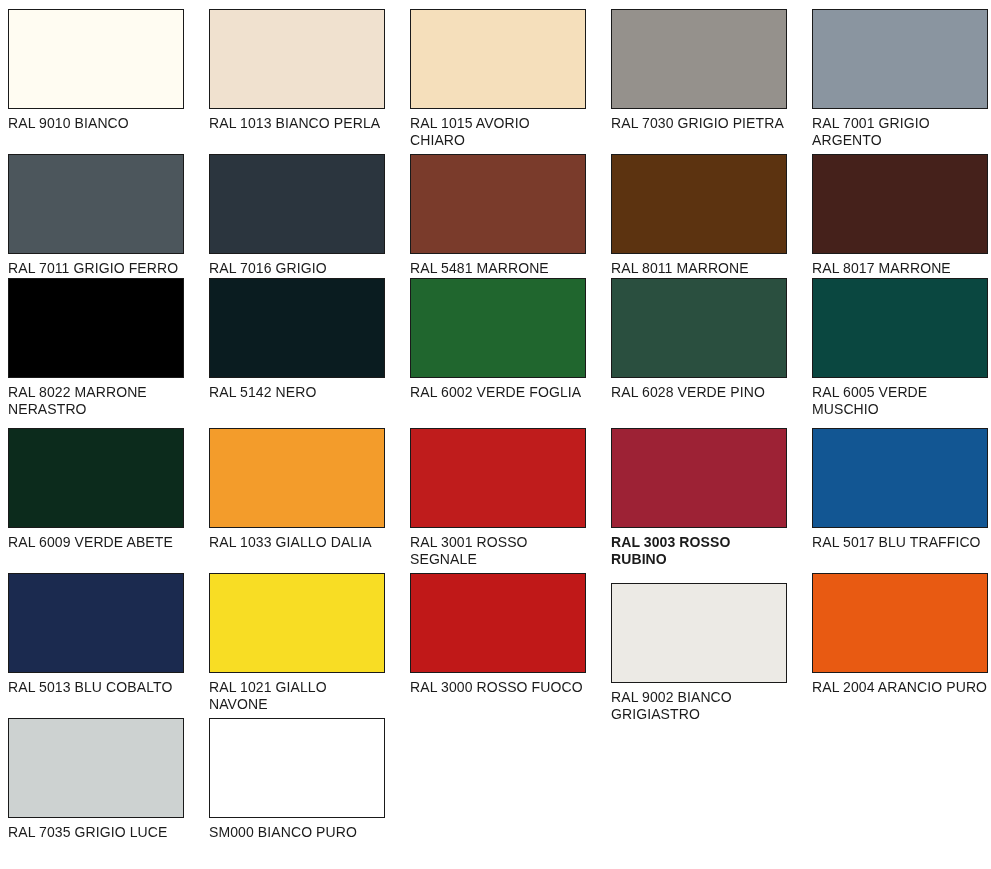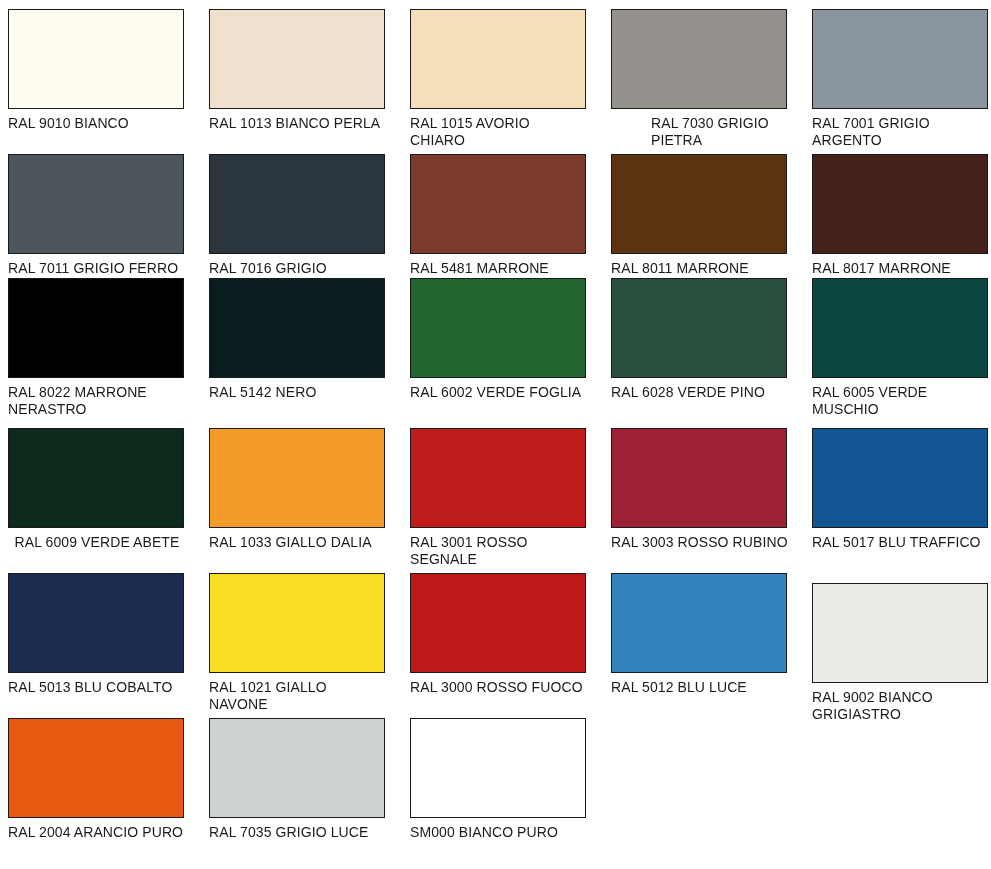--- a/index.html
+++ b/index.html
@@ -75,21 +75,21 @@
     <div class="swatch-cell row-h1">
       <span class="swatch-chip" style="background-color: rgb(240, 225, 207); border-color: rgb(26, 26, 26);"></span>
       <span class="swatch-label" style="color: rgb(27, 27, 27);">RAL 1013 BIANCO PERLA</span>
     </div>
     <div class="swatch-cell row-h1">
       <span class="swatch-chip" style="background-color: rgb(245, 223, 187); border-color: rgb(26, 26, 26);"></span>
       <span class="swatch-label" style="color: rgb(27, 27, 27);">RAL 1015 AVORIO CHIARO</span>
     </div>
     <div class="swatch-cell row-h1">
       <span class="swatch-chip" style="background-color: rgb(149, 145, 140); border-color: rgb(26, 26, 26);"></span>
-      <span class="swatch-label" style="color: rgb(27, 27, 27); margin-left: 40px;">RAL 7030 GRIGIO PIETRA</span>
+      <span class="swatch-label" style="color: rgb(27, 27, 27);">RAL 7030 GRIGIO PIETRA</span>
     </div>
     <div class="swatch-cell row-h1">
       <span class="swatch-chip" style="background-color: rgb(138, 149, 160); border-color: rgb(26, 26, 26);"></span>
       <span class="swatch-label" style="color: rgb(27, 27, 27);">RAL 7001 GRIGIO ARGENTO</span>
     </div>
 
     <div class="swatch-cell row-h2">
       <span class="swatch-chip" style="background-color: rgb(76, 86, 92); border-color: rgb(26, 26, 26);"></span>
       <span class="swatch-label" style="color: rgb(27, 27, 27);">RAL 7011 GRIGIO FERRO</span>
     </div>
@@ -130,54 +130,50 @@
       <span class="swatch-chip" style="background-color: rgb(42, 79, 63); border-color: rgb(26, 26, 26);"></span>
       <span class="swatch-label" style="color: rgb(27, 27, 27);">RAL 6028 VERDE PINO</span>
     </div>
     <div class="swatch-cell row-h3">
       <span class="swatch-chip" style="background-color: rgb(10, 71, 64); border-color: rgb(26, 26, 26);"></span>
       <span class="swatch-label" style="color: rgb(27, 27, 27);">RAL 6005 VERDE MUSCHIO</span>
     </div>
 
     <div class="swatch-cell row-h4">
       <span class="swatch-chip" style="background-color: rgb(12, 43, 28); border-color: rgb(26, 26, 26);"></span>
-      <span class="swatch-label" style="color: rgb(27, 27, 27); text-align: center;">RAL 6009 VERDE ABETE</span>
+      <span class="swatch-label" style="color: rgb(27, 27, 27);">RAL 6009 VERDE ABETE</span>
     </div>
     <div class="swatch-cell row-h4">
       <span class="swatch-chip" style="background-color: rgb(243, 156, 43); border-color: rgb(26, 26, 26);"></span>
       <span class="swatch-label" style="color: rgb(27, 27, 27);">RAL 1033 GIALLO DALIA</span>
     </div>
     <div class="swatch-cell row-h4">
       <span class="swatch-chip" style="background-color: rgb(191, 28, 28); border-color: rgb(26, 26, 26);"></span>
       <span class="swatch-label" style="color: rgb(27, 27, 27);">RAL 3001 ROSSO SEGNALE</span>
     </div>
     <div class="swatch-cell row-h4">
       <span class="swatch-chip" style="background-color: rgb(157, 34, 53); border-color: rgb(26, 26, 26);"></span>
-      <span class="swatch-label" style="color: rgb(27, 27, 27);">RAL 3003 ROSSO RUBINO</span>
+      <span class="swatch-label" style="color: rgb(27, 27, 27); font-weight: bold;">RAL 3003 ROSSO RUBINO</span>
     </div>
     <div class="swatch-cell row-h4">
       <span class="swatch-chip" style="background-color: rgb(18, 86, 147); border-color: rgb(26, 26, 26);"></span>
       <span class="swatch-label" style="color: rgb(27, 27, 27);">RAL 5017 BLU TRAFFICO</span>
     </div>
 
     <div class="swatch-cell row-h5">
       <span class="swatch-chip" style="background-color: rgb(27, 42, 79); border-color: rgb(26, 26, 26);"></span>
       <span class="swatch-label" style="color: rgb(27, 27, 27);">RAL 5013 BLU COBALTO</span>
     </div>
     <div class="swatch-cell row-h5">
       <span class="swatch-chip" style="background-color: rgb(248, 221, 36); border-color: rgb(26, 26, 26);"></span>
       <span class="swatch-label" style="color: rgb(27, 27, 27);">RAL 1021 GIALLO NAVONE</span>
     </div>
     <div class="swatch-cell row-h5">
       <span class="swatch-chip" style="background-color: rgb(192, 24, 24); border-color: rgb(26, 26, 26);"></span>
       <span class="swatch-label" style="color: rgb(27, 27, 27);">RAL 3000 ROSSO FUOCO</span>
-    </div>
-    <div class="swatch-cell row-h5">
-      <span class="swatch-chip" style="background-color: rgb(51, 131, 188); border-color: rgb(26, 26, 26);"></span>
-      <span class="swatch-label" style="color: rgb(27, 27, 27);">RAL 5012 BLU LUCE</span>
     </div>
     <div class="swatch-cell row-h5">
       <span class="swatch-chip offset-down" style="background-color: rgb(236, 234, 229); border-color: rgb(26, 26, 26);"></span>
       <span class="swatch-label" style="color: rgb(27, 27, 27);">RAL 9002 BIANCO
 GRIGIASTRO</span>
     </div>
 
     <div class="swatch-cell row-h6">
       <span class="swatch-chip" style="background-color: rgb(232, 90, 18); border-color: rgb(26, 26, 26);"></span>
       <span class="swatch-label" style="color: rgb(27, 27, 27);">RAL 2004 ARANCIO PURO</span>

